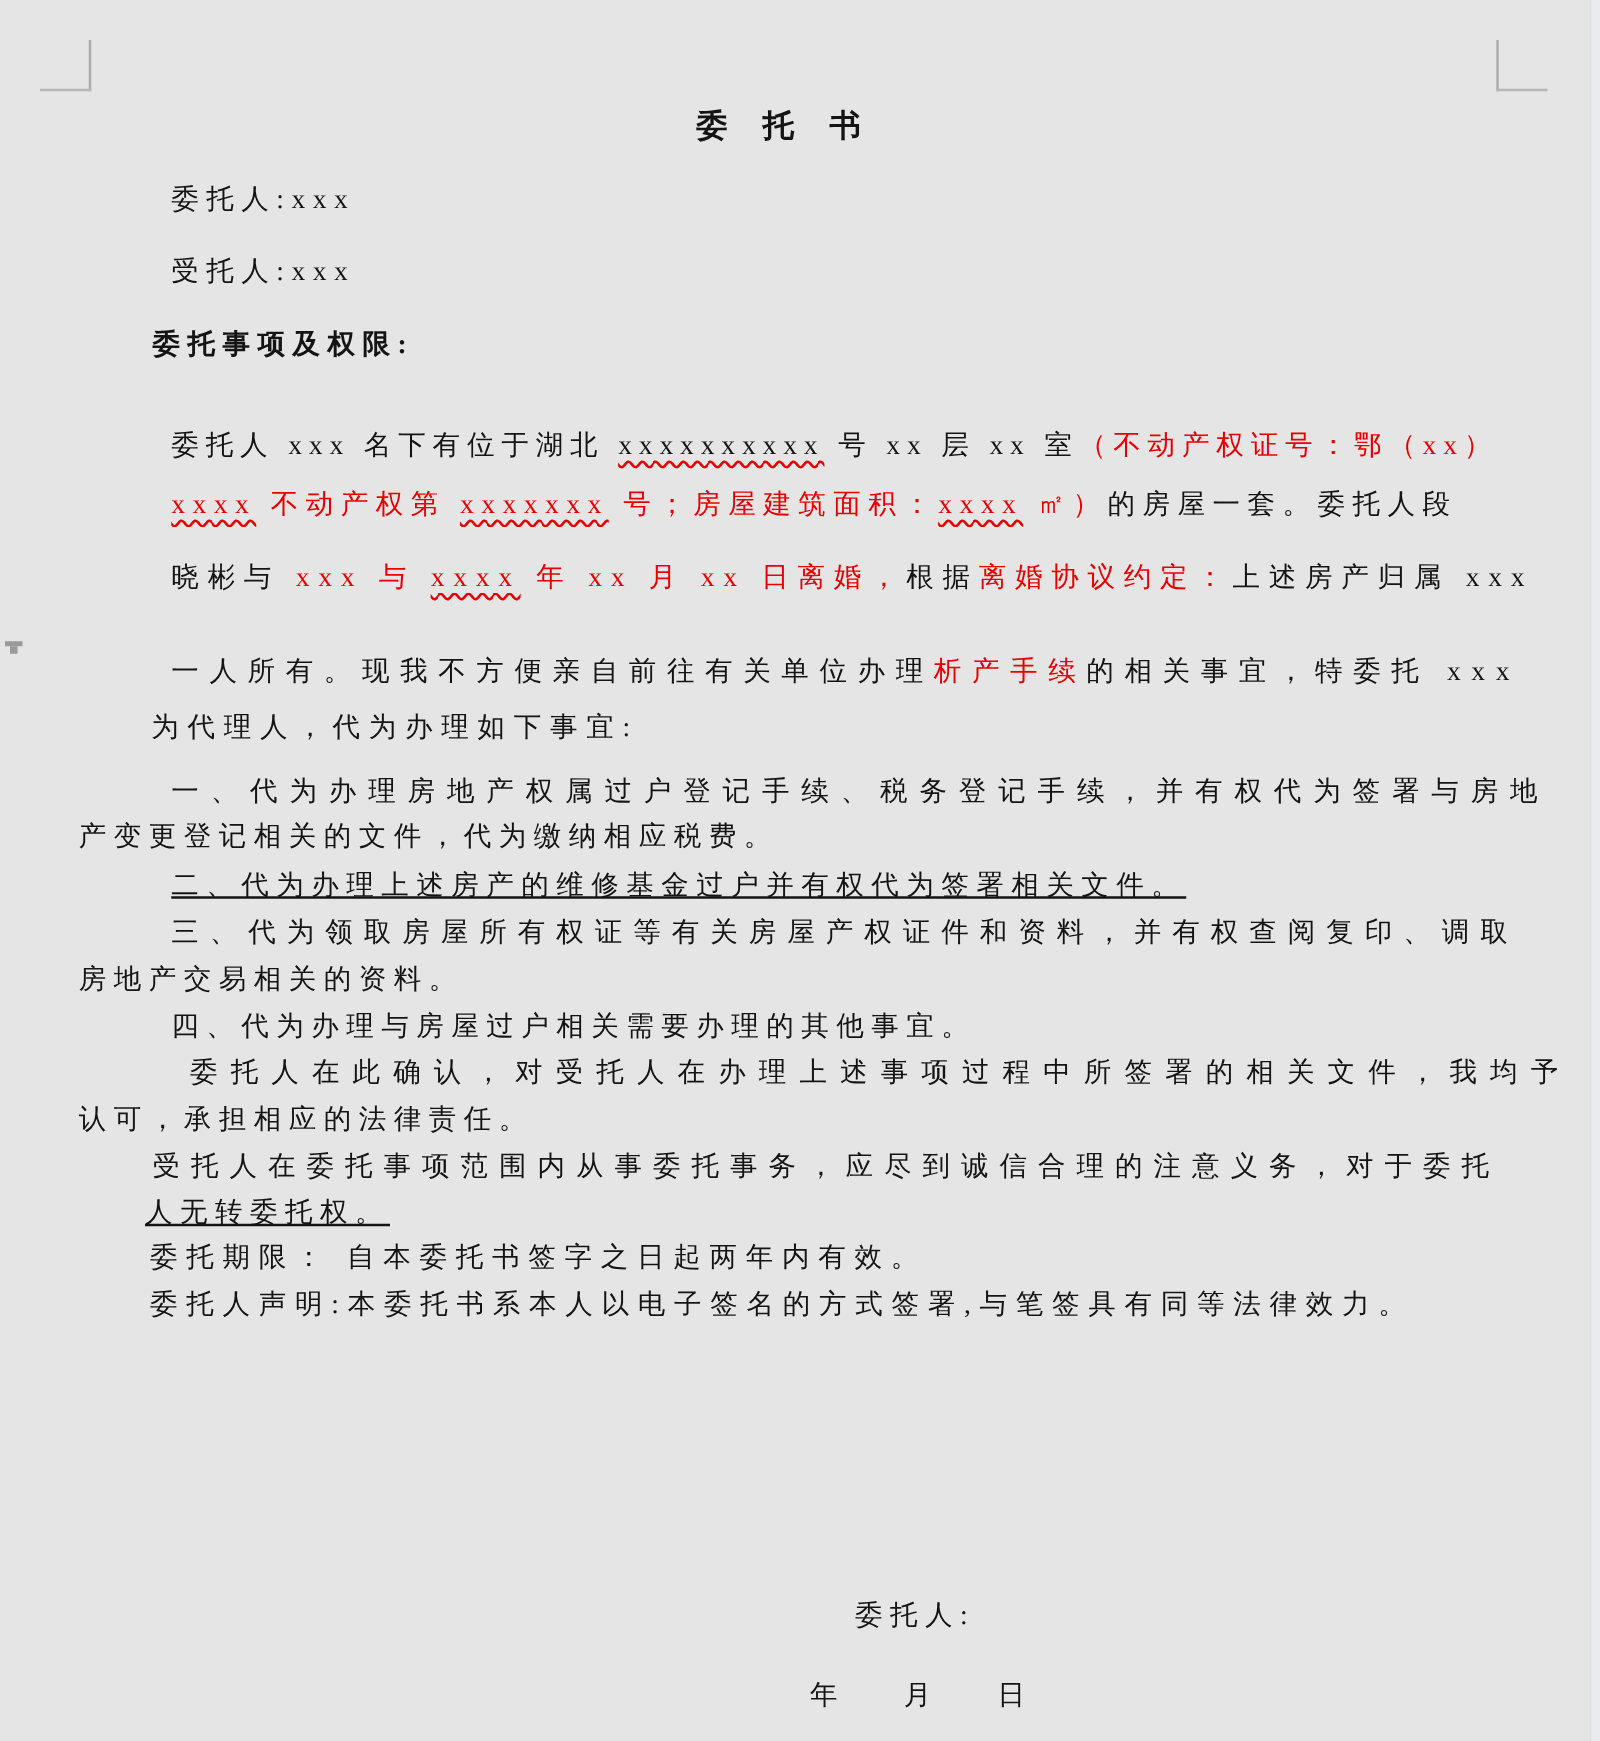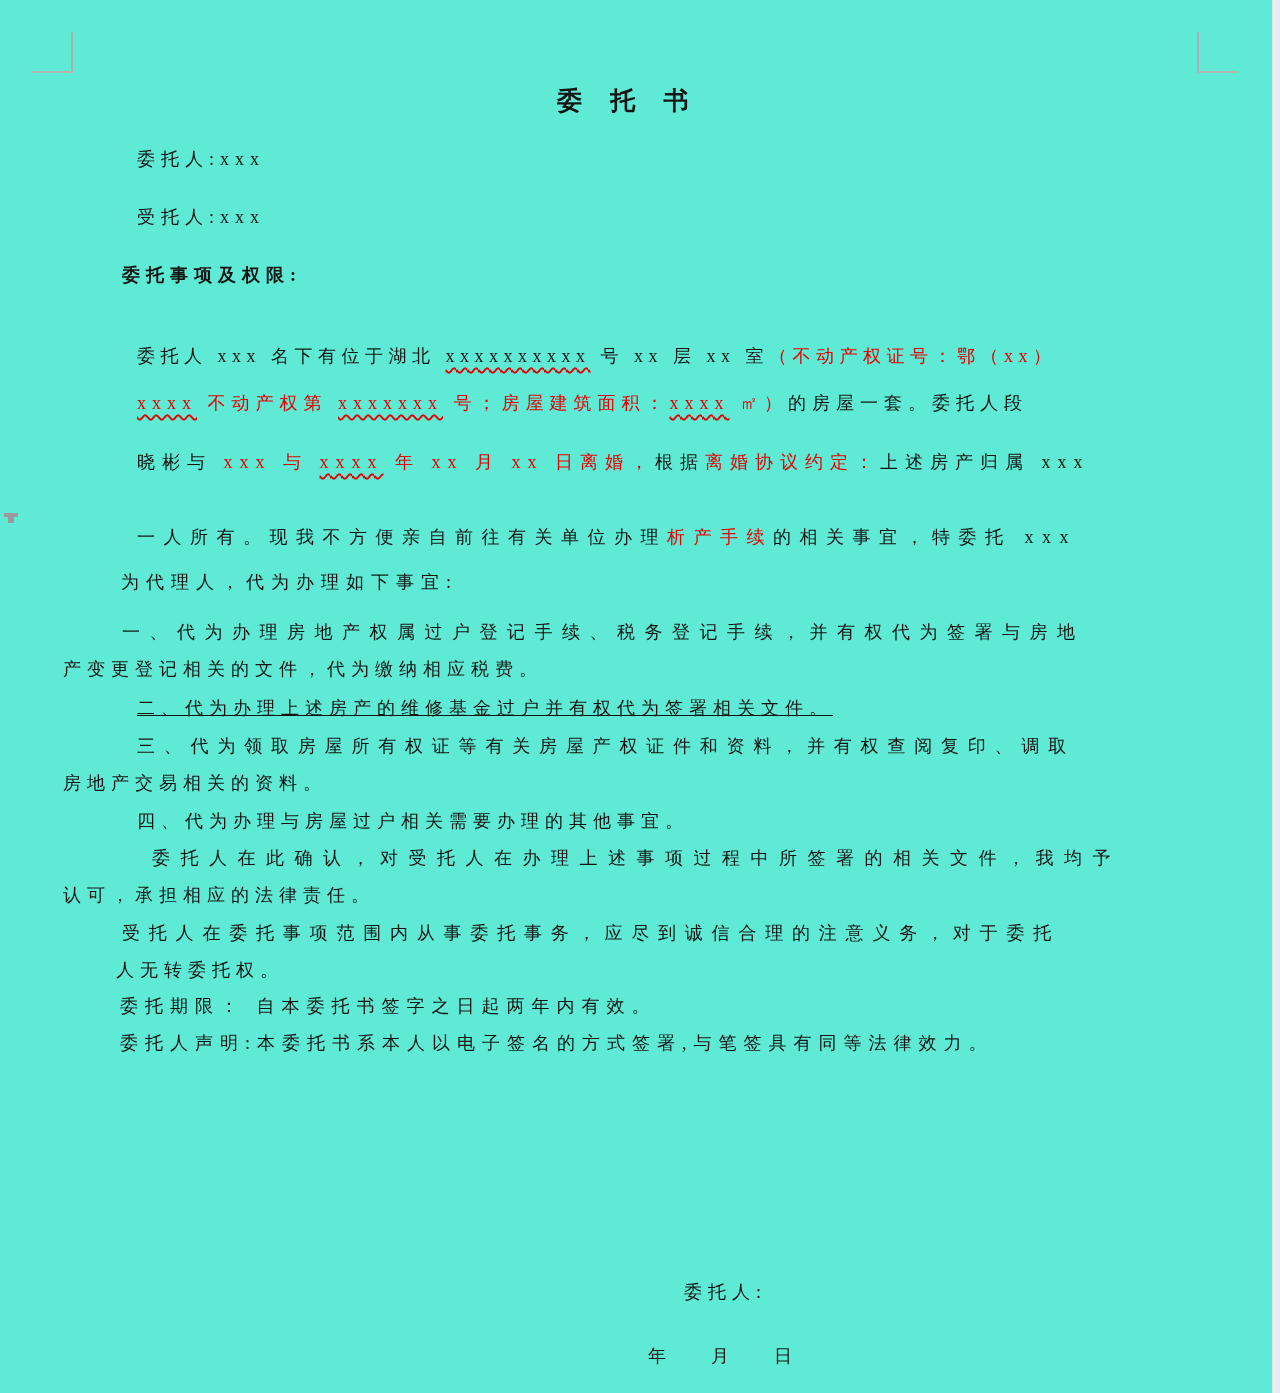--- a/index.html
+++ b/index.html
@@ -5,21 +5,21 @@
   html,body{margin:0;padding:0;}
   body{
     width:1280px;height:1393px;
     background:#ffffff;
     font-family:"Liberation Serif","DejaVu Serif",serif;
     overflow:hidden;
   }
   .page{
     position:relative;
     width:1280px;height:1393px;
-    background:#5eead4;
+    background:#e5e5e5;
   }
   
   .crop{position:absolute;background:transparent;}
   .crop .v{position:absolute;width:2px;height:41px;background:#adadad;top:0;}
   .crop .h{position:absolute;height:2px;width:41px;background:#b6b6b6;top:39px;}
   .crop-tl{left:32px;top:32px;width:41px;height:41px;}
   .crop-tl .v{left:39px;}
   .crop-tl .h{left:0;}
   .crop-tr{left:1197px;top:32px;width:41px;height:41px;}
   .crop-tr .v{left:0;}
@@ -31,21 +31,21 @@
   
   .right-gutter{position:absolute;right:0;top:0;width:7px;height:1393px;background:#e9ebee;border-left:1px solid #dfe2e5;}
   
   .doc-title{
     position:absolute;left:557px;top:84px;
     font-size:25px;letter-spacing:11px;color:var(--text-color,#111);
     white-space:pre;font-weight:600;
   }
   .line{
     position:absolute;
-    font-size:18px;line-height:28px;
+    font-size:22px;line-height:28px;
     color:var(--text-color,#111);
     white-space:pre;
     font-weight:500;
   }
   .line .red{color:var(--red-color,#e60000);}
   .line .wavy{
     text-decoration-line:underline;
     text-decoration-style:wavy;
     text-decoration-color:var(--red-color,#e60000);
     text-decoration-thickness:1.5px;
@@ -78,29 +78,29 @@
 
   <div id="doc-body">
       <div class="line" style="left: 137px; top: 145px; letter-spacing: 6px;"><span>委托人:xxx</span></div>
       <div class="line" style="left: 137px; top: 203px; letter-spacing: 6px;"><span>受托人:xxx</span></div>
       <div class="line" style="left: 122px; top: 261px; letter-spacing: 6px; font-weight: bold;"><span>委托事项及权限:</span></div>
       <div class="line" style="left: 137px; top: 330px; letter-spacing: 5.5px; margin-top: 12px;"><span>委托人 xxx 名下有位于湖北 </span><span class="wavy">xxxxxxxxxx</span><span> 号 xx 层 xx 室</span><span class="red">（不动产权证号：鄂（xx）</span></div>
       <div class="line" style="left: 137px; top: 389px; letter-spacing: 6px;"><span class="red wavy">xxxx</span><span class="red"> 不动产权第 </span><span class="red wavy">xxxxxxx</span><span class="red"> 号；房屋建筑面积：</span><span class="red wavy">xxxx</span><span class="red"> ㎡）</span><span>的房屋一套。委托人段</span></div>
       <div class="line" style="left: 137px; top: 448px; letter-spacing: 7px;"><span>晓彬与 </span><span class="red">xxx 与 </span><span class="red wavy">xxxx</span><span class="red"> 年 xx 月 xx 日离婚，</span><span>根据</span><span class="red">离婚协议约定：</span><span>上述房产归属 xxx</span></div>
       <div class="line" style="left: 137px; top: 508px; letter-spacing: 8.5px; margin-top: 15px;"><span>一人所有。现我不方便亲自前往有关单位办理</span><span class="red">析产手续</span><span>的相关事宜，特委托 xxx</span></div>
       <div class="line" style="left: 121px; top: 568px; letter-spacing: 7px;"><span>为代理人，代为办理如下事宜:</span></div>
-      <div class="line" style="left: 122px; top: 619px; letter-spacing: 9.5px; font-family: Liberation Mono, monospace;"><span>一、代为办理房地产权属过户登记手续、税务登记手续，并有权代为签署与房地</span></div>
+      <div class="line" style="left: 137px; top: 619px; letter-spacing: 9.5px;"><span>一、代为办理房地产权属过户登记手续、税务登记手续，并有权代为签署与房地</span></div>
       <div class="line" style="left: 63px; top: 655px; letter-spacing: 6px;"><span>产变更登记相关的文件，代为缴纳相应税费。</span></div>
       <div class="line" style="left: 137px; top: 694px; letter-spacing: 6px; text-decoration: underline;"><span>二、代为办理上述房产的维修基金过户并有权代为签署相关文件。</span></div>
       <div class="line" style="left: 137px; top: 732px; letter-spacing: 8.8px;"><span>三、代为领取房屋所有权证等有关房屋产权证件和资料，并有权查阅复印、调取</span></div>
       <div class="line" style="left: 63px; top: 769px; letter-spacing: 6px;"><span>房地产交易相关的资料。</span></div>
       <div class="line" style="left: 137px; top: 807px; letter-spacing: 6px;"><span>四、代为办理与房屋过户相关需要办理的其他事宜。</span></div>
       <div class="line" style="left: 152px; top: 844px; letter-spacing: 10.5px; text-align: right;"><span>委托人在此确认，对受托人在办理上述事项过程中所签署的相关文件，我均予</span></div>
       <div class="line" style="left: 63px; top: 881px; letter-spacing: 6px;"><span>认可，承担相应的法律责任。</span></div>
       <div class="line" style="left: 122px; top: 919px; letter-spacing: 8.8px;"><span>受托人在委托事项范围内从事委托事务，应尽到诚信合理的注意义务，对于委托</span></div>
-      <div class="line" style="left: 116px; top: 956px; letter-spacing: 6px;"><span>人无转委托权。</span></div>
+      <div class="line" style="left: 116px; top: 956px; letter-spacing: 6px; text-decoration: underline;"><span>人无转委托权。</span></div>
       <div class="line" style="left: 120px; top: 992px; letter-spacing: 7px;"><span>委托期限： 自本委托书签字之日起两年内有效。</span></div>
       <div class="line" style="left: 120px; top: 1029px; letter-spacing: 7px;"><span>委托人声明:本委托书系本人以电子签名的方式签署,与笔签具有同等法律效力。</span></div>
       <div class="line" style="left: 684px; top: 1278px; letter-spacing: 6px;"><span>委托人:</span></div>
       <div class="line" style="left: 648px; top: 1342px; letter-spacing: 3px;"><span>年　　月　　日</span></div>
     </div>
 
 </div>
 
 </body></html>

